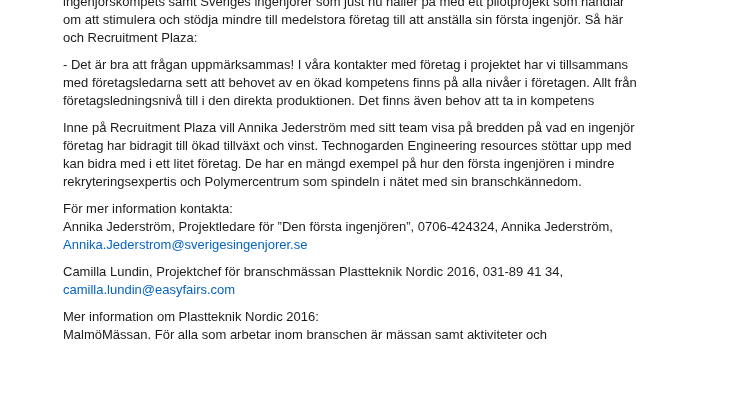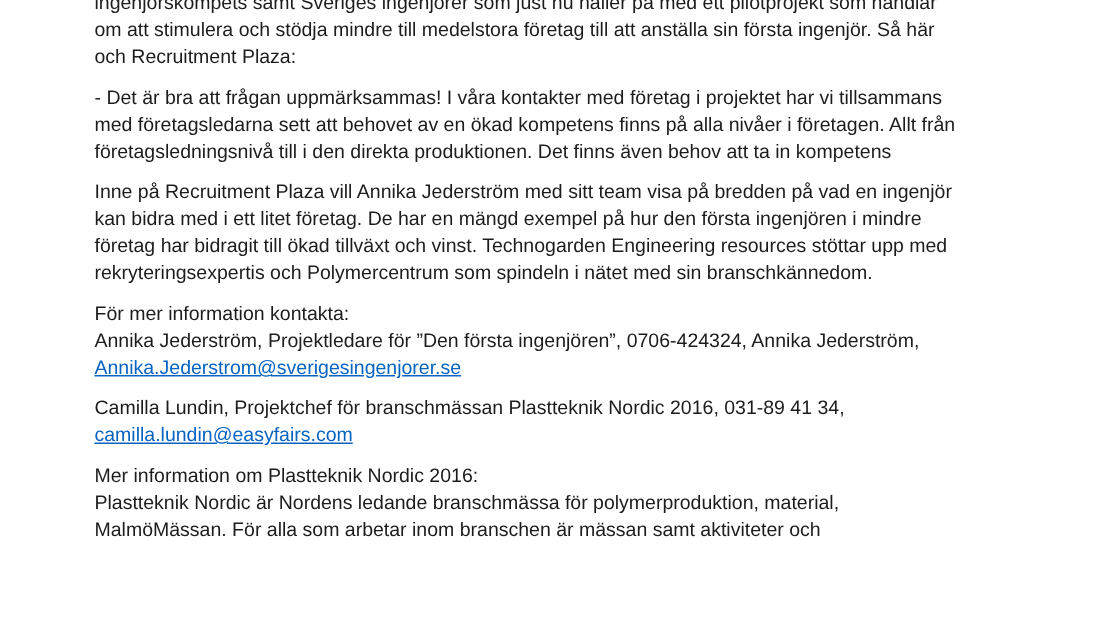--- a/index.html
+++ b/index.html
@@ -28,21 +28,20 @@
   }
   .line {
     white-space: nowrap;
     height: 18px;
   }
   .line.bold {
     font-weight: normal;
   }
   .email-link {
     color: #0563c1;
-    text-decoration: underline;
     cursor: pointer;
   }
 </style>
 </head>
 <body>
 
 <div class="doc-content">
 
   <div class="para">
     <div class="line">ingenjörskompets samt Sveriges ingenjörer som just nu håller på med ett pilotprojekt som handlar</div>
@@ -51,35 +50,34 @@
   </div>
 
   <div class="para">
     <div class="line">- Det är bra att frågan uppmärksammas! I våra kontakter med företag i projektet har vi tillsammans</div>
     <div class="line">med företagsledarna sett att behovet av en ökad kompetens finns på alla nivåer i företagen. Allt från</div>
     <div class="line">företagsledningsnivå till i den direkta produktionen. Det finns även behov att ta in kompetens</div>
   </div>
 
   <div class="para">
     <div class="line">Inne på Recruitment Plaza vill Annika Jederström med sitt team visa på bredden på vad en ingenjör</div>
+    <div class="line">företag har bidragit till ökad tillväxt och vinst. Technogarden Engineering resources stöttar upp med</div>
     <div class="line">kan bidra med i ett litet företag. De har en mängd exempel på hur den första ingenjören i mindre</div>
-    <div class="line">företag har bidragit till ökad tillväxt och vinst. Technogarden Engineering resources stöttar upp med</div>
     <div class="line">rekryteringsexpertis och Polymercentrum som spindeln i nätet med sin branschkännedom.</div>
   </div>
 
   <div class="para">
     <div class="line bold">För mer information kontakta:</div>
     <div class="line">Annika Jederström, Projektledare för ”Den första ingenjören”, 0706-424324, Annika Jederström,</div>
     <div class="line"><span class="email-link">Annika.Jederstrom@sverigesingenjorer.se</span></div>
   </div>
 
   <div class="para">
     <div class="line">Camilla Lundin, Projektchef för branschmässan Plastteknik Nordic 2016, 031-89 41 34,</div>
     <div class="line"><span class="email-link">camilla.lundin@easyfairs.com</span></div>
   </div>
 
   <div class="para">
     <div class="line bold">Mer information om Plastteknik Nordic 2016:</div>
-    <div class="line">Plastteknik Nordic är Nordens ledande branschmässa för polymerproduktion, material,</div>
     <div class="line">MalmöMässan. För alla som arbetar inom branschen är mässan samt aktiviteter och</div>
   </div>
 
 </div>
 
 </body></html>

